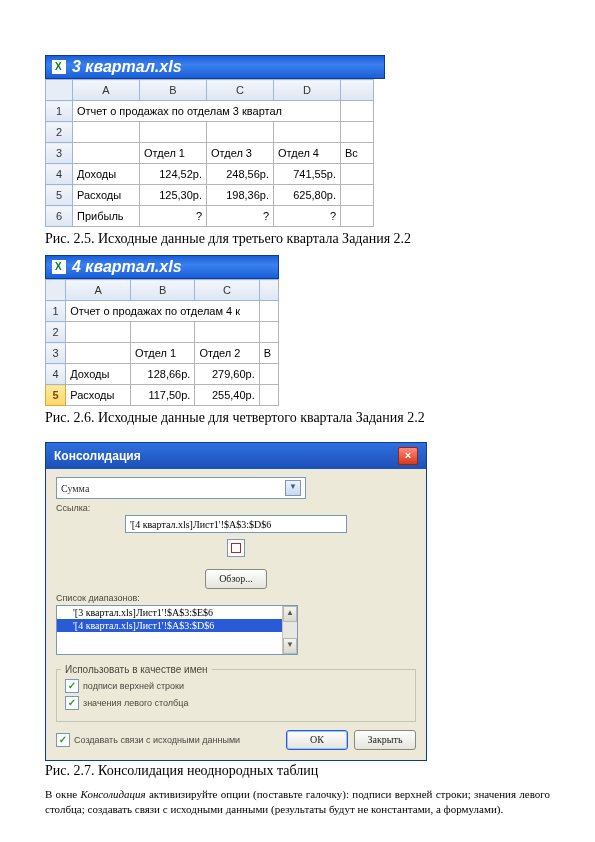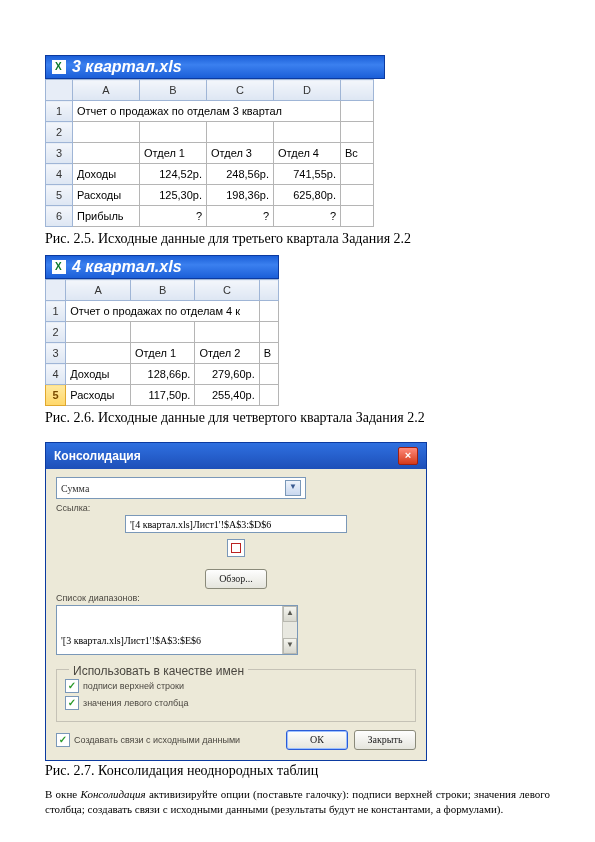--- a/index.html
+++ b/index.html
@@ -169,25 +169,24 @@
   .dlg-listbox {
     width: 240px;
     height: 48px;
     background: #fff;
     border: 1px solid #7a98b8;
     overflow: hidden;
     display: flex;
   }
   .dlg-listbox .items { flex: 1; }
   .dlg-listbox .item {
-    padding: 1px 4px;
+    padding: 1px 16px;
     font: 10px Tahoma;
     color: #000;
     white-space: nowrap;
-    margin-top: 28px;
   }
   .dlg-listbox .item.sel {
     background: #2a5bd7;
     color: #fff;
   }
   .vscroll {
     width: 14px;
     background: #e8e8e0;
     border-left: 1px solid #c5c5bd;
     display: flex;
@@ -204,24 +203,24 @@
     color: #5a5a52;
   }
   .fieldset {
     border: 1px solid #c5c2b6;
     padding: 6px 8px 8px 8px;
     margin-top: 8px;
     position: relative;
   }
   .fieldset .legend {
     position: absolute;
-    top: -6px; left: 12px;
+    top: -6px; left: 4px;
     background: #ece9d8;
     padding: 0 4px;
-    font-size: 12px;
+    font-size: 10px;
     color: #4a4740;
   }
   .chk {
     display: flex;
     align-items: center;
     gap: 4px;
     margin: 3px 0;
     font-size: 9px;
     color: #4a4740;
   }

